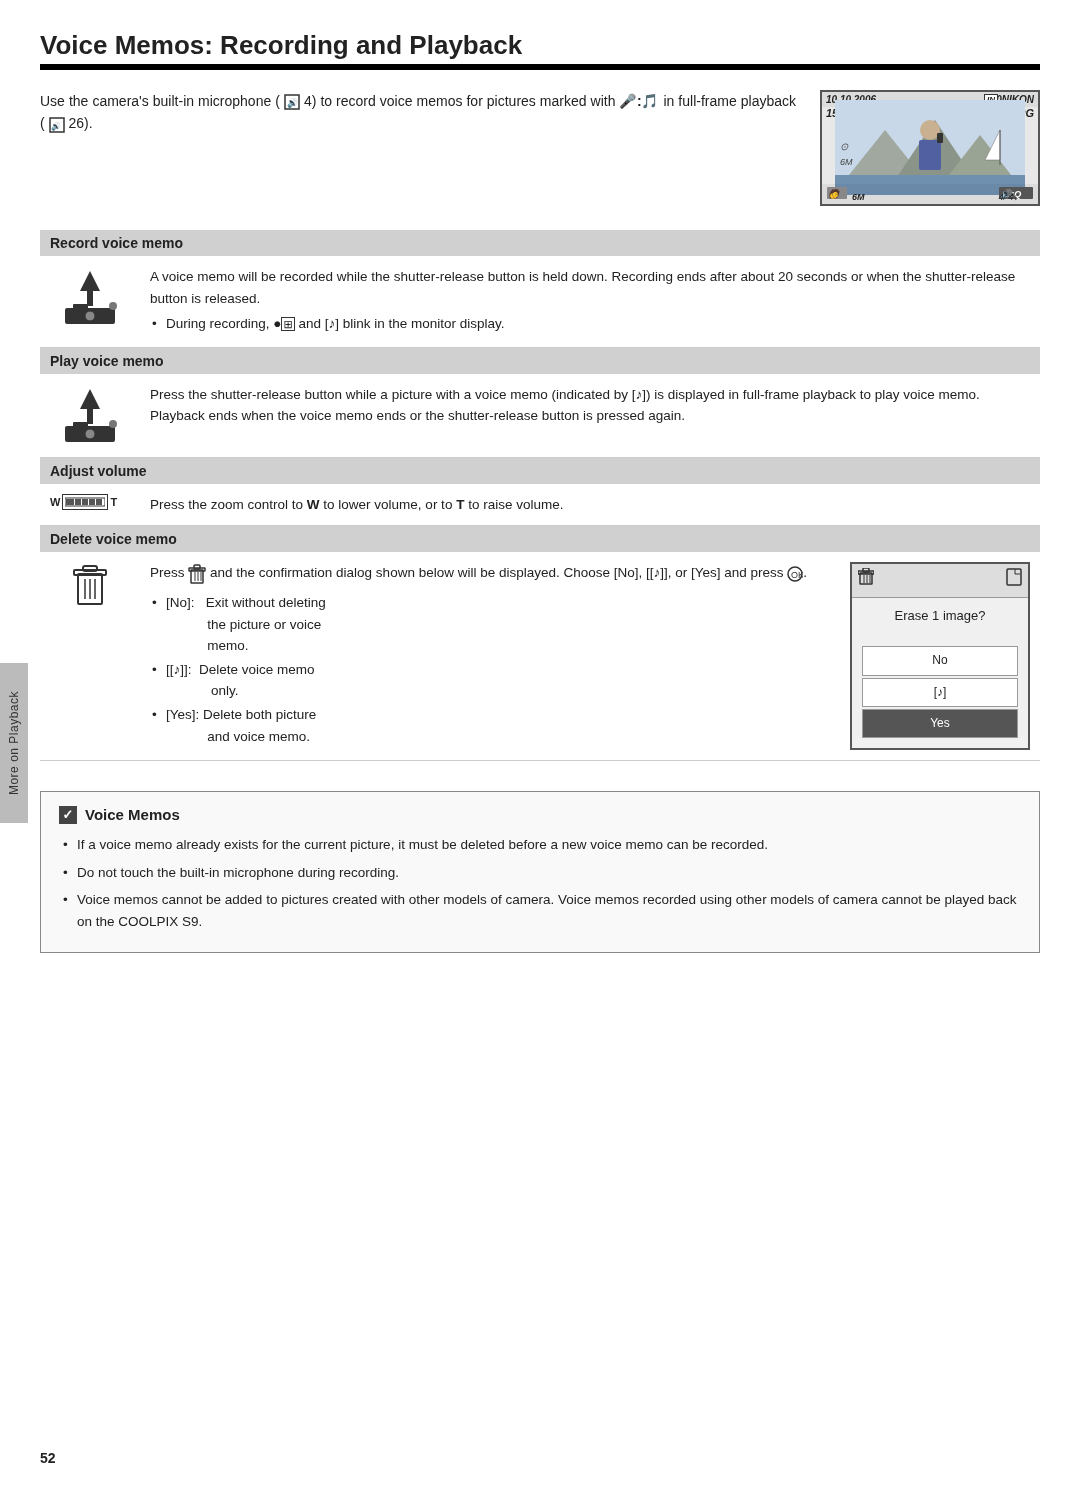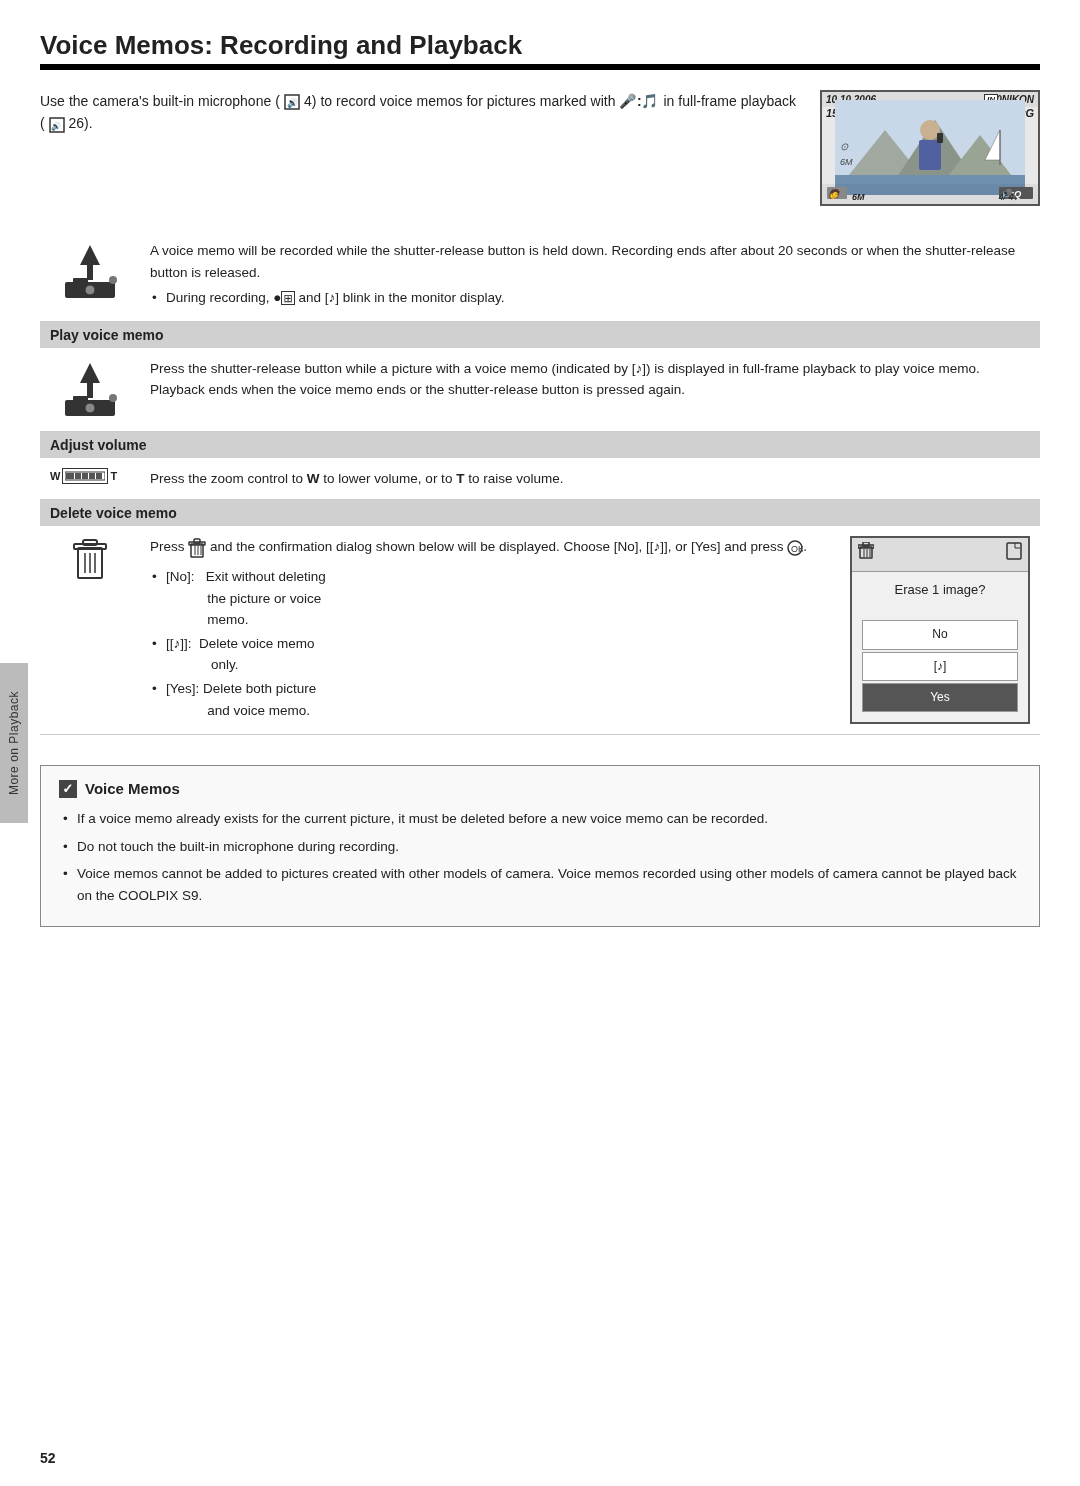--- a/index.html
+++ b/index.html
@@ -376,20 +376,23 @@
           </div>
           <div style="position:absolute;bottom:2px;left:30px;font-size:9px;font-weight:bold;">6M</div>
           <div style="position:absolute;bottom:2px;right:20px;font-size:9px;">4/ 4↓</div>
         </div>
       </div>
     </div>
 
     <table class="section-table">
 
       <tbody>
+          <tr class="section-header-row">
+        <td colspan="2">Record voice memo</td>
+      </tr>
       <tr class="section-content-row">
         <td class="icon-cell">
           
           <svg width="70" height="60">
 
             <polygon points="35,5 45,25 38,25 38,40 32,40 32,25 25,25" fill="#333"></polygon>
 
             <rect x="10" y="42" width="50" height="16" rx="2" fill="#333"></rect>
             <rect x="18" y="38" width="15" height="8" rx="1" fill="#333"></rect>
             <circle cx="35" cy="50" r="5" fill="#888" stroke="#333" stroke-width="1"></circle>

